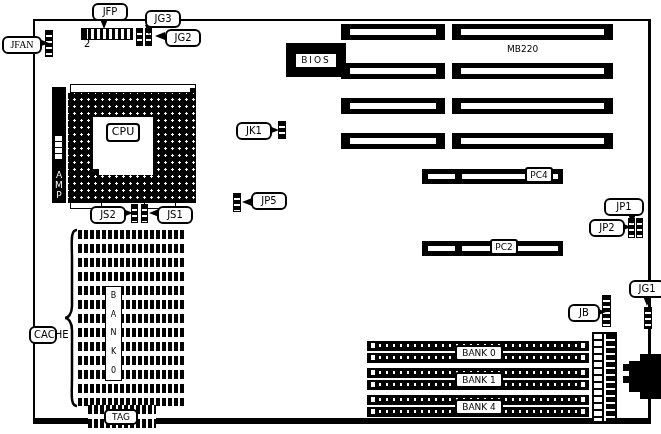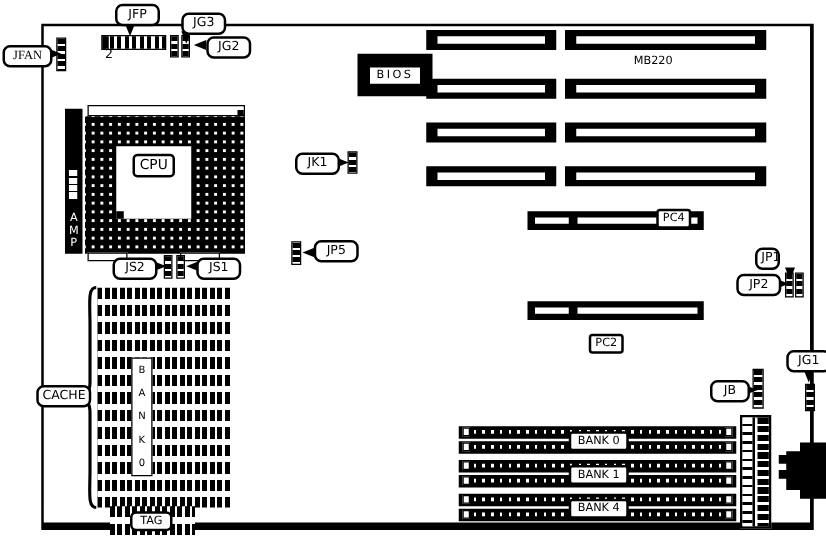--- a/index.html
+++ b/index.html
@@ -171,43 +171,43 @@
 
 
   <div class="pci" style="top:169px;">
     <div class="s1"></div>
       <div class="s2"></div>
     <div class="slotlbl" style="left:55px;top:-2px;width:28px;margin-left:48px;">PC4</div>
   </div>
   <div class="pci" style="top:241px;">
     <div class="s1"></div>
       <div class="s2"></div>
-    <div class="slotlbl" style="left:49px;top:-2px;width:28px;margin-top:28px;">PC2</div>
-  </div>
-
-  <div class="callout" style="left:604px;top:198px;width:20px;">JP1</div>
+    <div class="slotlbl" style="left:68px;top:-2px;width:28px;">PC2</div>
+  </div>
+
+  <div class="callout" style="left:604px;top:198px;width:40px;">JP1</div>
   <div class="tail d" style="left:628px;top:214px;"></div>
   <div class="callout" style="left:589px;top:219px;width:36px;">JP2</div>
   <div class="tail r" style="left:621px;top:223px;"></div>
   <div class="jmp" style="left:628px;top:218px;width:7px;height:20px;"></div>
   <div class="jmp" style="left:636px;top:218px;width:7px;height:20px;"></div>
 
   <div class="callout" style="left:629px;top:280px;width:36px;">JG1</div>
   <div class="tail d" style="left:643px;top:296px;"></div>
   <div class="jmp" style="left:644px;top:307px;width:8px;height:22px;"></div>
 
   <div class="callout" style="left:568px;top:304px;width:32px;">JB</div>
   <div class="tail r" style="left:596px;top:308px;"></div>
   <div class="jmp" style="left:602px;top:295px;width:9px;height:32px;"></div>
 
   <div class="cacheArr"></div>
   <svg class="brace" width="15" height="180">
     <path d="M14,2 C7,2 9,14 9,32 L9,78 C9,86 5,90 2,90 C5,90 9,94 9,102 L9,148 C9,166 7,178 14,178" stroke="#000" stroke-width="2.5" fill="none"></path>
   </svg>
-  <div class="callout" style="left:29px;top:308px;width:44px;">CACHE</div>
+  <div class="callout" style="left:29px;top:326px;width:28px;">CACHE</div>
   <div class="bankStrip">
     <span>B</span>
     <span>A</span>
     <span>N</span>
     <span>K</span>
     <span>0</span>
   </div>
   <div class="tagChip"></div>
   <div class="slotlbl" style="left:104px;top:409px;width:34px;border-radius:5px;">TAG</div>
 

